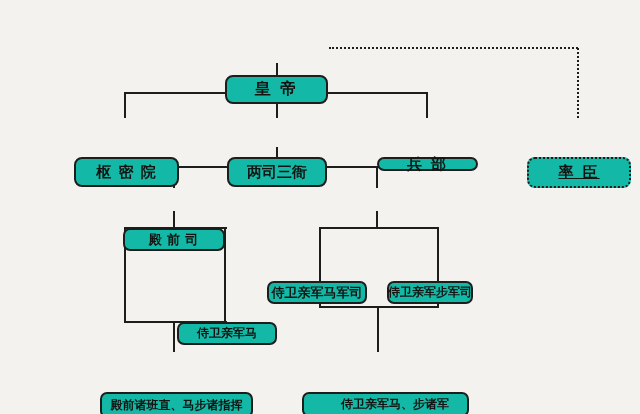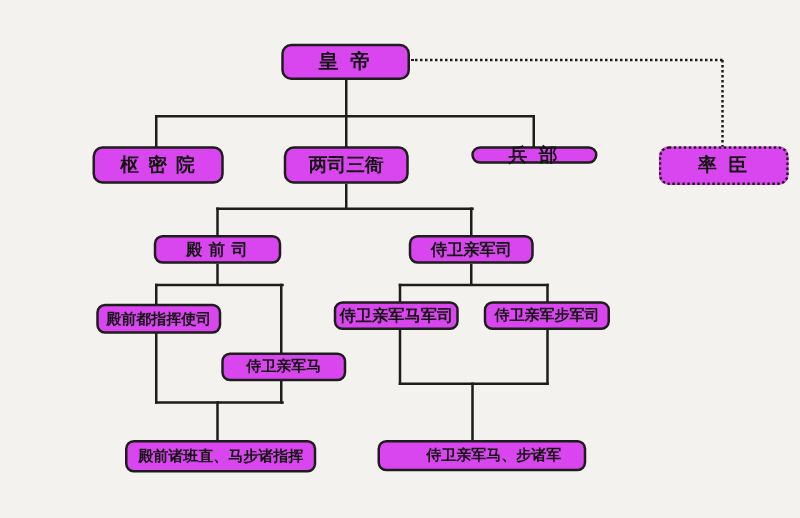--- a/index.html
+++ b/index.html
@@ -11,34 +11,36 @@
   #canvas {
     position: relative;
     width: 640px;
     height: 414px;
     background: #f3f2ef;
     overflow: hidden;
   }
   .box {
     position: absolute;
     box-sizing: border-box;
-    background: #d946ef;
+    background: #14b8a6;
     border: 2px solid #1d1d1b;
     border-radius: 8px;
     display: flex;
     align-items: center;
     justify-content: center;
     font-weight: bold;
     color: #141412;
     white-space: nowrap;
     z-index: 2;
+    margin-top: 40px;
   }
   .box.dotted {
     border-style: dotted;
     border-width: 2px;
+    text-decoration: underline;
   }
   .line {
     position: absolute;
     background: #1d1d1b;
     z-index: 1;
   }
   .dotline-h {
     position: absolute;
     border-top: 2px dotted #1d1d1b;
     height: 0;
@@ -93,27 +95,25 @@
   <div class="box" style="left:74px; top:117px; width:105px; height:30px; font-size:15px; letter-spacing:1px;">枢 密 院</div>
 
   <div class="box" style="left:227px; top:117px; width:100px; height:30px; font-size:15px;">两司三衙</div>
 
   <div class="box" style="left:377px; top:117px; width:101px; height:14px; font-size:15px; letter-spacing:2px;">兵 部</div>
 
   <div class="box dotted" style="left:527px; top:117px; width:104px; height:31px; font-size:15px; letter-spacing:2px;">率 臣</div>
 
   <div class="box" style="left:123px; top:188px; width:102px; height:23px; font-size:13px; letter-spacing:1px; border-radius:7px;font-family:Liberation Serif, serif;">殿 前 司</div>
 
-  <div class="box" style="left:327px; top:188px; width:100px; height:23px; font-size:13px; border-radius:7px;">侍卫亲军司</div>
 
-  <div class="box" style="left:77px; top:243px; width:100px; height:24px; font-size:12px; border-radius:7px;">殿前都指挥使司</div>
 
   <div class="box" style="left:267px; top:241px; width:100px; height:23px; font-size:13px; border-radius:7px;">侍卫亲军马军司</div>
 
-  <div class="box" style="left:387px; top:241px; width:101px; height:23px; font-size:12px; border-radius:7px;">侍卫亲军步军司</div>
+  <div class="box" style="left:387px; top:241px; width:86px; height:23px; font-size:12px; border-radius:7px;">侍卫亲军步军司</div>
 
   <div class="box" style="left:177px; top:282px; width:100px; height:23px; font-size:12px; border-radius:7px;">侍卫亲军马</div>
 
   <div class="box" style="left:100px; top:352px; width:153px; height:26px; font-size:12px; border-radius:7px;">殿前诸班直、马步诸指挥</div>
 
   <div class="box" style="left:302px; top:352px; width:167px; height:25px; font-size:12px; border-radius:7px;padding-left:19px;">侍卫亲军马、步诸军</div>
 
 </div>
 
 </body></html>

